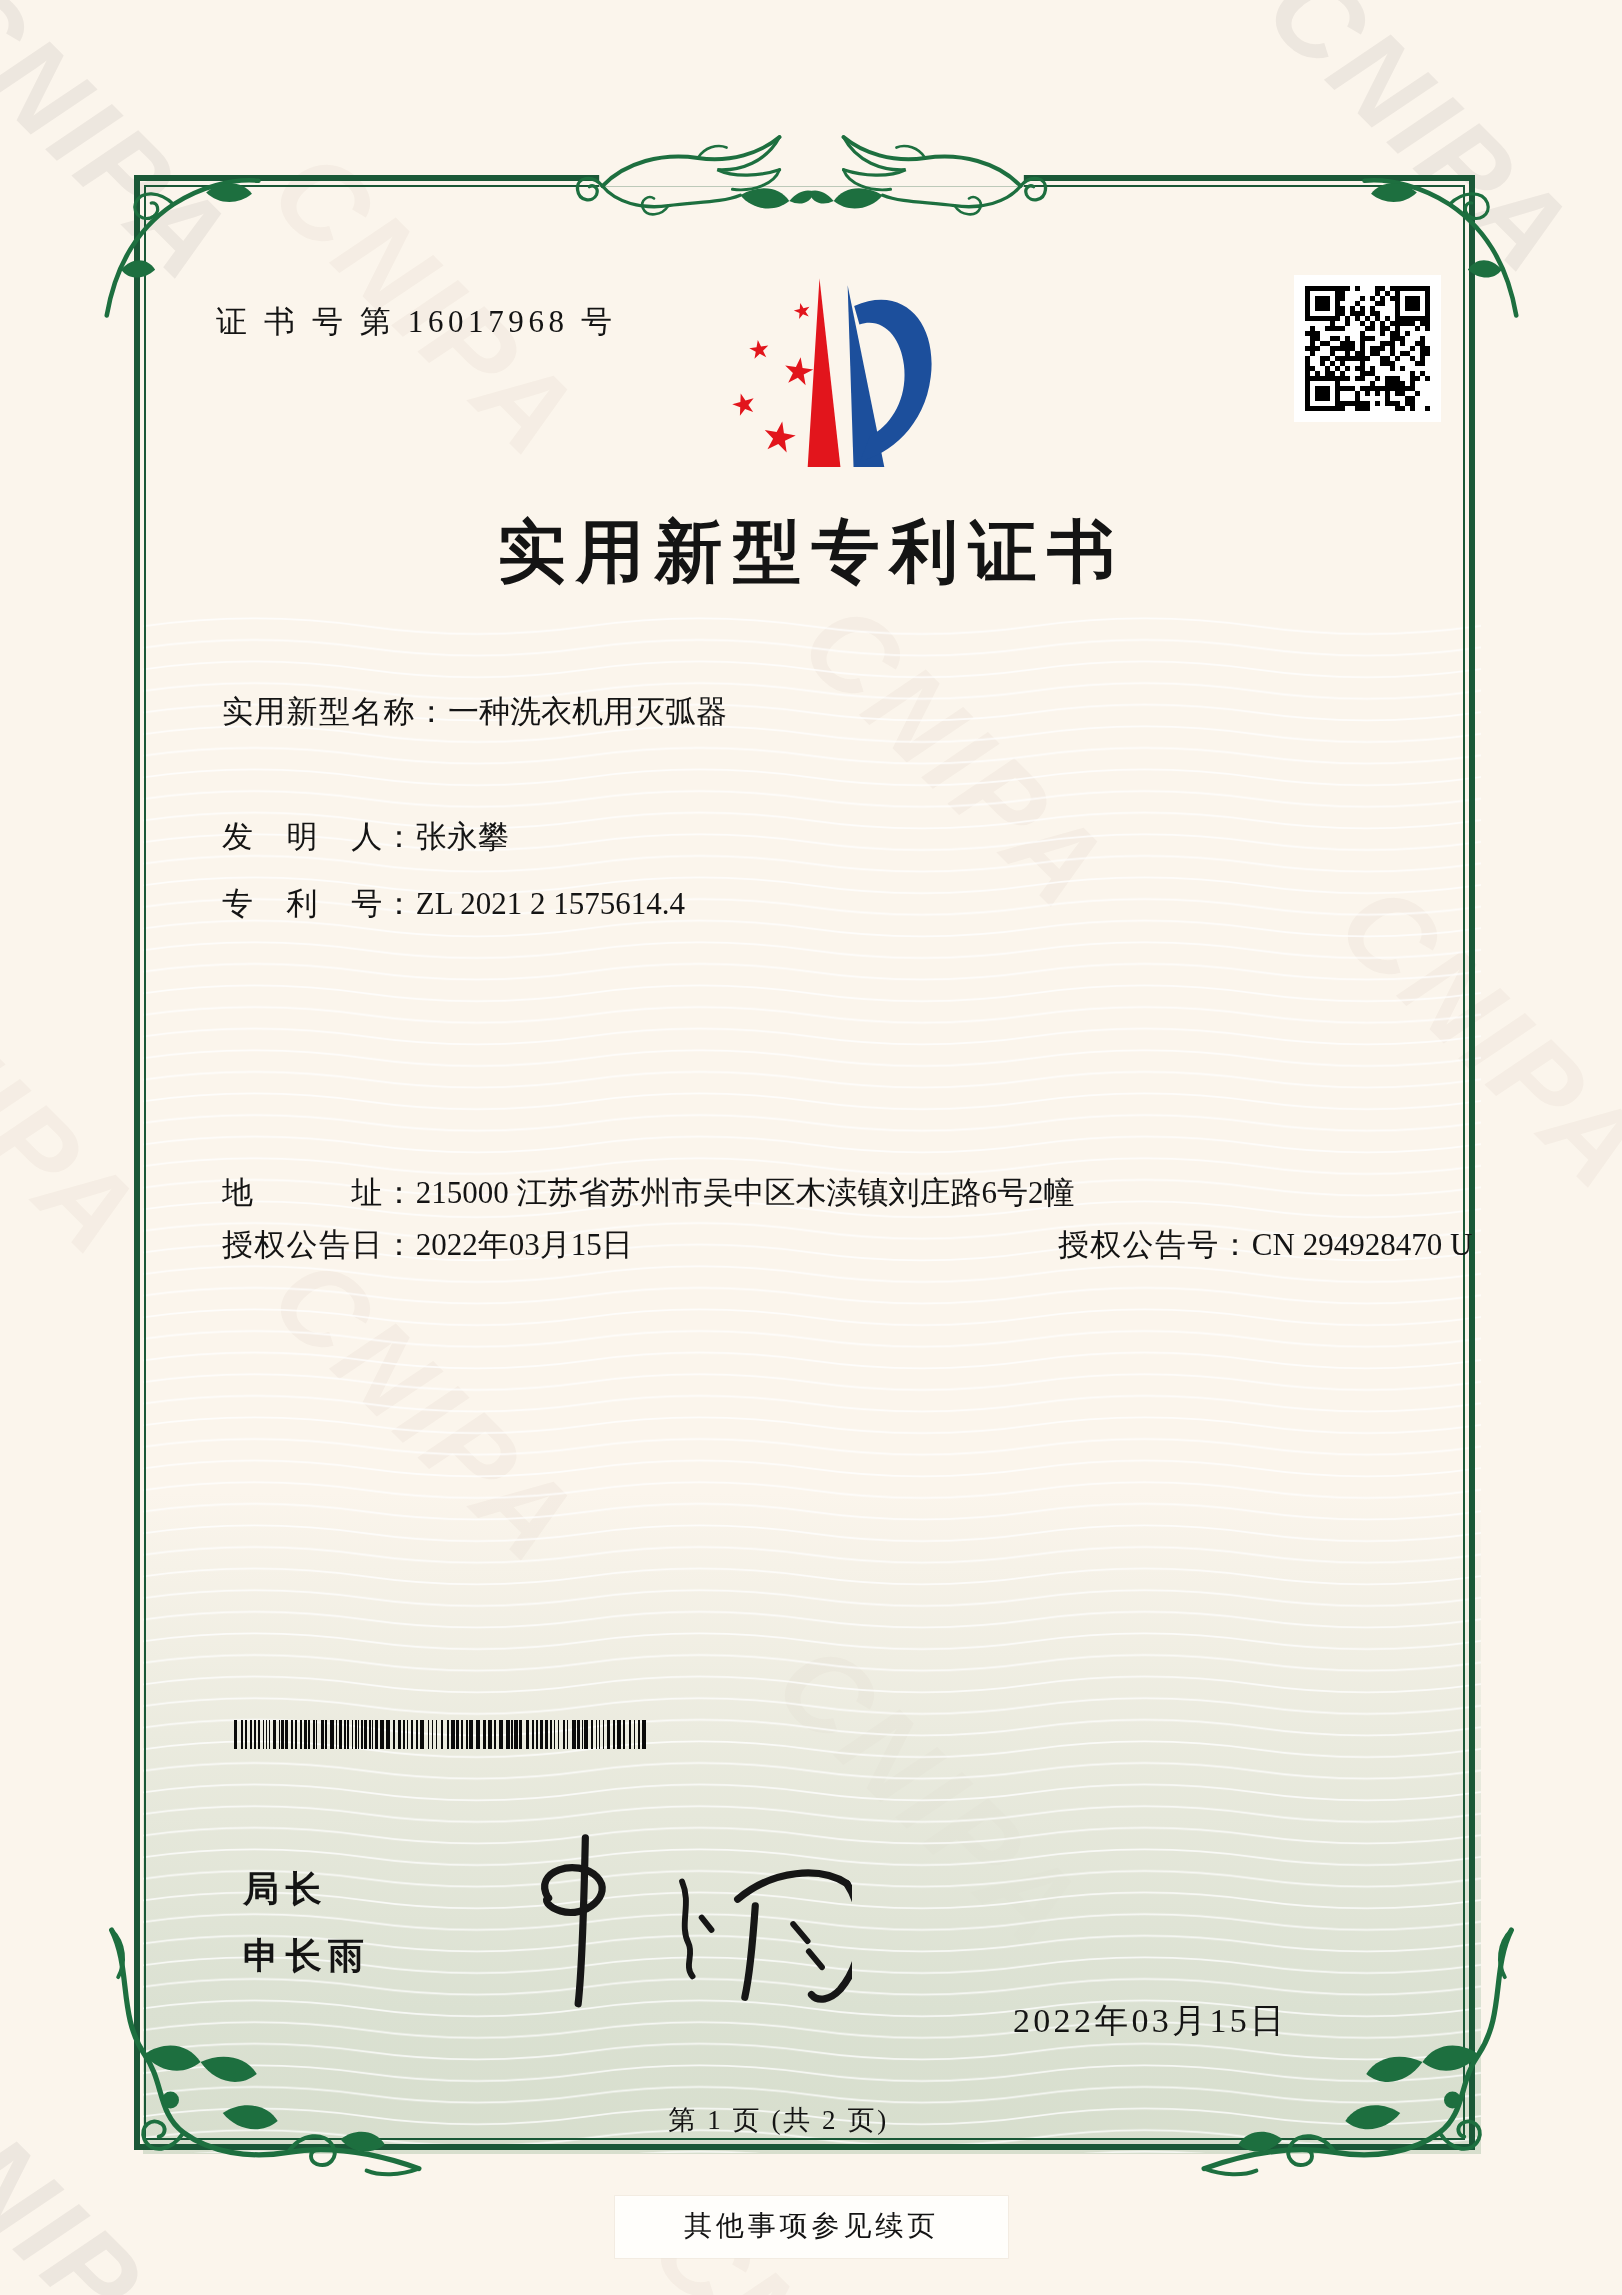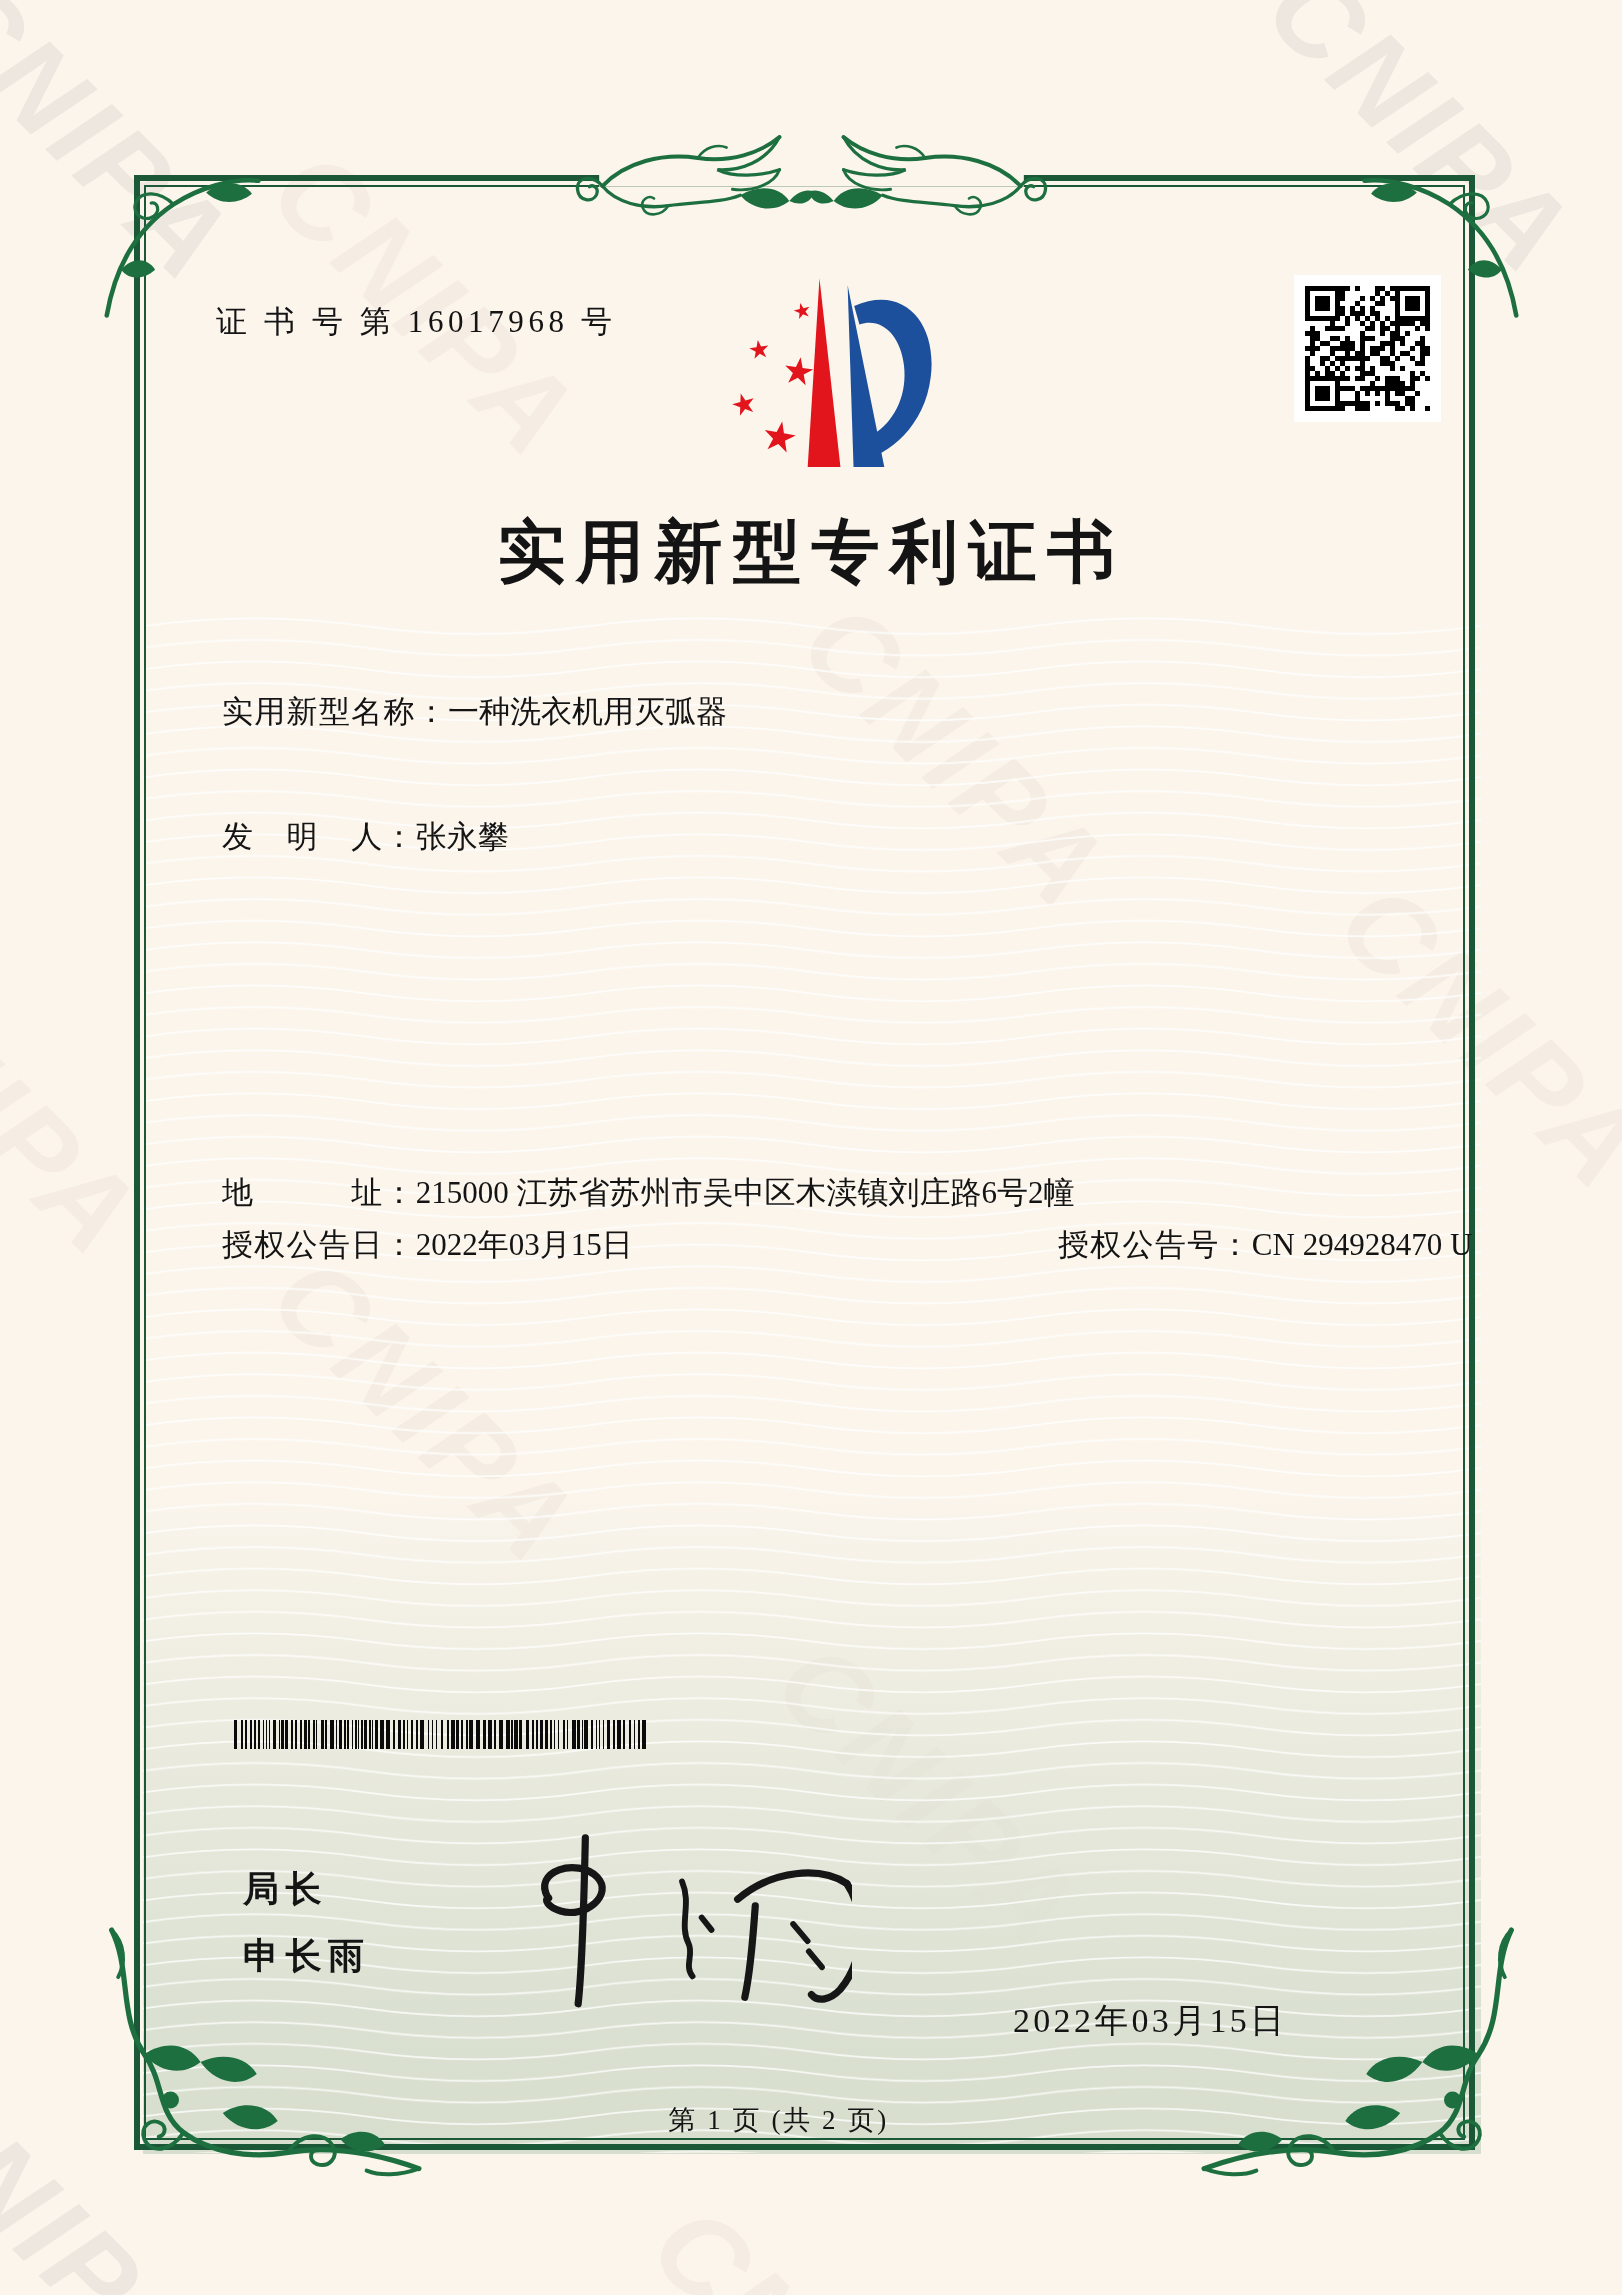--- a/index.html
+++ b/index.html
@@ -794,20 +794,23 @@
       </div>
   </div>
 
   <div id="title">实用新型专利证书</div>
 
   <div class="frow" style="top:691px;">
     <span class="lab">实用新型名称：</span><span class="val">一种洗衣机用灭弧器</span>
   </div>
   <div class="frow" style="top:816px;">
     <span class="lab">发　明　人：</span><span class="val">张永攀</span>
+  </div>
+  <div class="frow" style="top:883px;">
+    <span class="lab">专　利　号：</span><span class="val">ZL 2021 2 1575614.4</span>
   </div>
   <div class="frow" style="top:1172px;">
     <span class="lab">地　　　址：</span><span class="val">215000 江苏省苏州市吴中区木渎镇刘庄路6号2幢</span>
   </div>
   <div class="frow" style="top:1224px;width:1184px;">
     <span class="lab">授权公告日：</span><span class="val">2022年03月15日</span>
     <span id="grant-no">
       <span class="lab">授权公告号：</span><span class="val">CN 294928470 U</span>
     </span>
   </div>
@@ -919,15 +922,16 @@
       <path d="M552,88 C582,134 580,204 542,250 C527,266 508,270 498,258"></path>
       <path d="M470,150 l 22,26" stroke-width="9"></path>
       <path d="M494,192 l 20,24" stroke-width="9"></path>
     </g>
   </svg>
 
   <div id="issue-date">2022年03月15日</div>
 
   <div id="page-note">第 1 页 (共 2 页)</div>
 
+  <div id="cont-note">其他事项参见续页</div>
 
 </div>
 
 
 </body></html>

